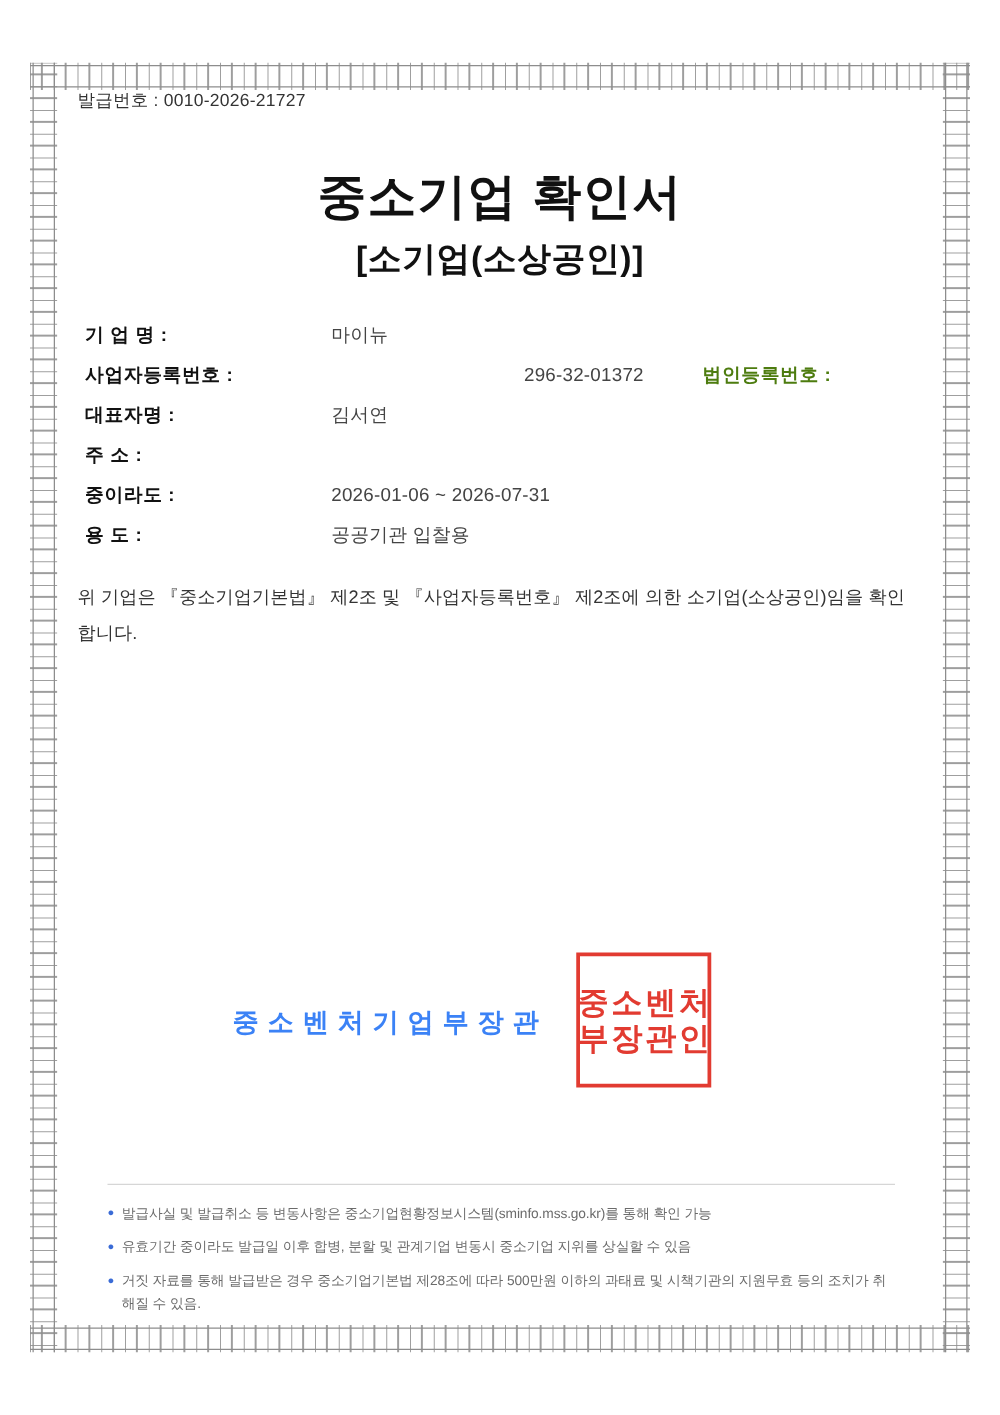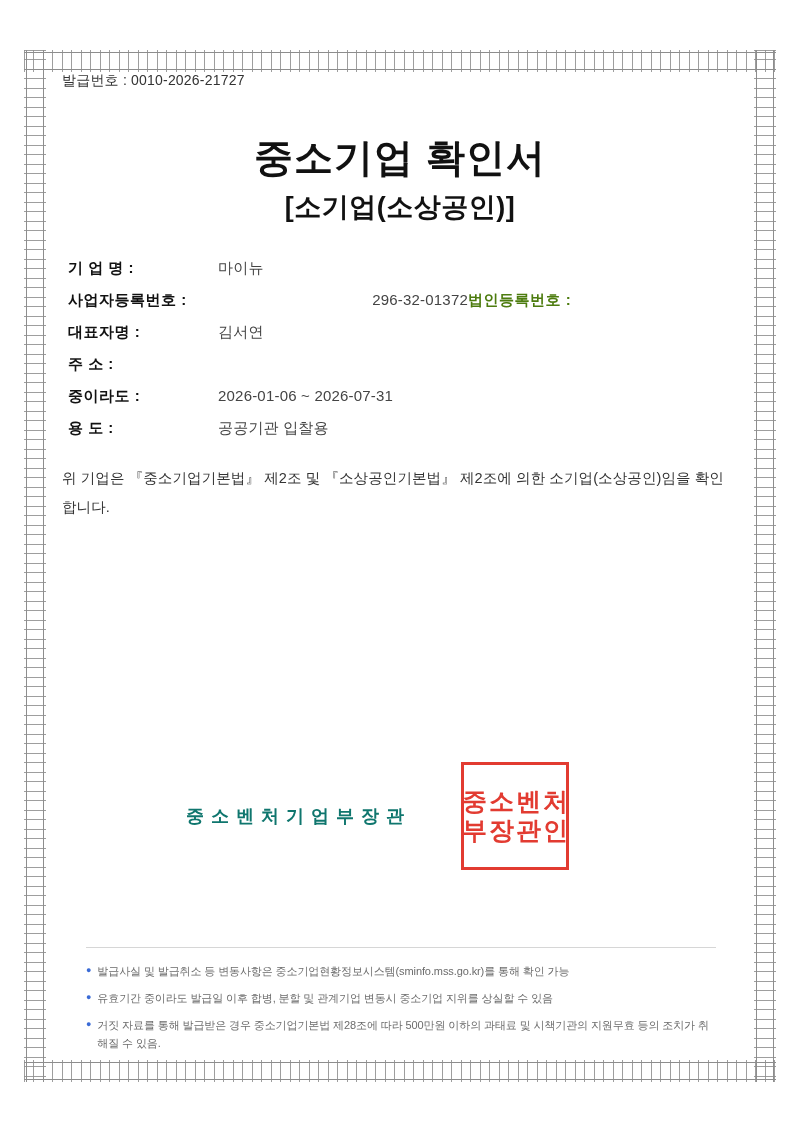--- a/index.html
+++ b/index.html
@@ -159,20 +159,21 @@
 
   .fields {
     margin: 0 0 0 22px;
     width: 660px;
   }
   .field-row {
     display: flex;
     align-items: baseline;
     margin-bottom: 13px;
     font-size: 15px;
+    gap: 47px;
   }
   .field-label {
     width: 150px;
     font-weight: bold;
     color: #111;
     letter-spacing: .5px;
     flex: 0 0 150px;
   }
   .field-value {
     color: #444;
@@ -204,24 +205,24 @@
     position: absolute;
     left: 0;
     top: 690px;
     width: 708px;
     height: 140px;
   }
   .sign-text {
     position: absolute;
     left: 140px;
     top: 42px;
-    font-size: 18px;
+    font-size: 21px;
     font-weight: bold;
     letter-spacing: 7px;
-    color: #0f766e;
+    color: #3b82f6;
     white-space: nowrap;
   }
   .seal {
     position: absolute;
     left: 415px;
     top: 0px;
     width: 108px;
     height: 108px;
     border: 3px solid #e02b20;
     box-sizing: border-box;
@@ -338,21 +339,21 @@
         <div class="field-value">2026-01-06 ~ 2026-07-31</div>
       </div>
 
       <div class="field-row">
         <div class="field-label">용   도 :</div>
         <div class="field-value">공공기관 입찰용</div>
       </div>
 
     </div>
 
-    <div class="statement">위 기업은 『중소기업기본법』 제2조 및 『소상공인기본법』 제2조에 의한 소기업(소상공인)임을 확인합니다.</div>
+    <div class="statement">위 기업은 『중소기업기본법』 제2조 및 『사업자등록번호』 제2조에 의한 소기업(소상공인)임을 확인합니다.</div>
 
     <div class="sign-area">
       <div class="sign-text">중소벤처기업부장관</div>
       <div class="seal">
         <div class="seal-line">
           <span class="seal-ch">중</span>
           <span class="seal-ch">소</span>
           <span class="seal-ch">벤</span>
           <span class="seal-ch">처</span>
         </div>

